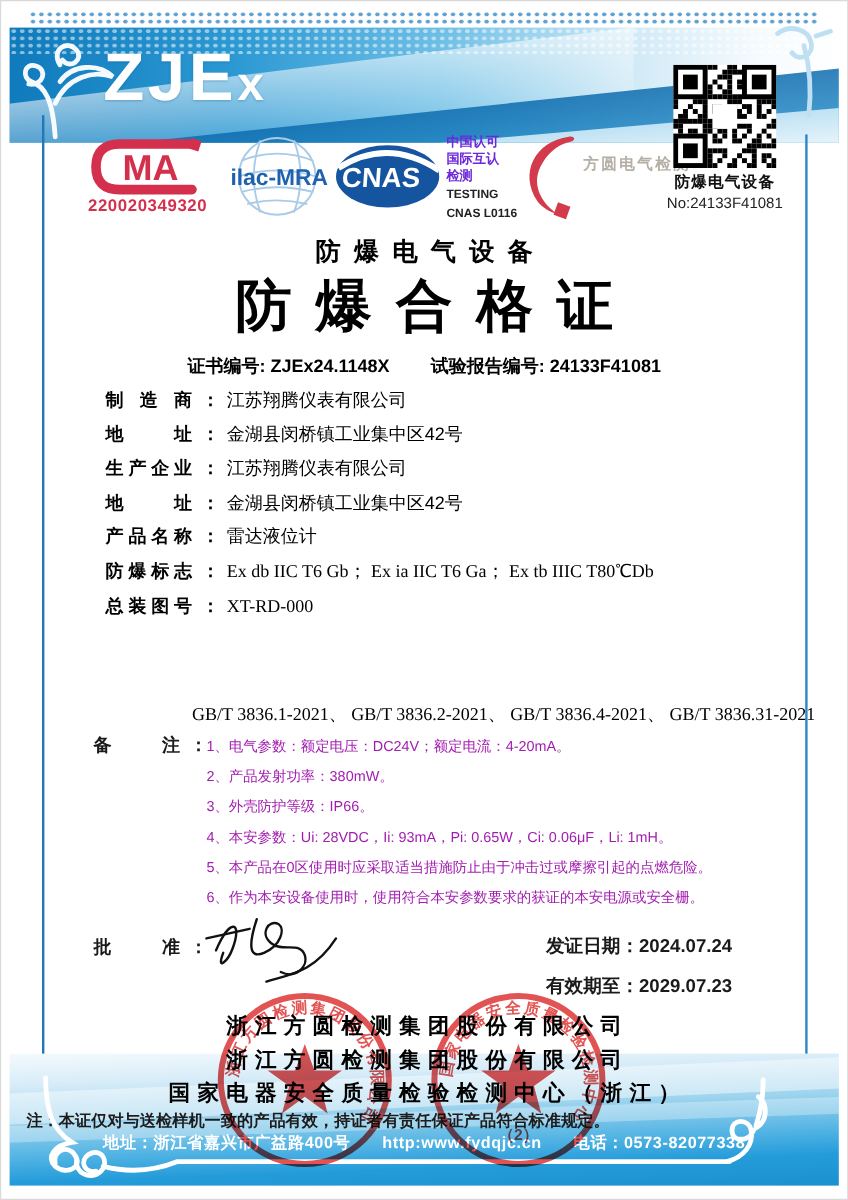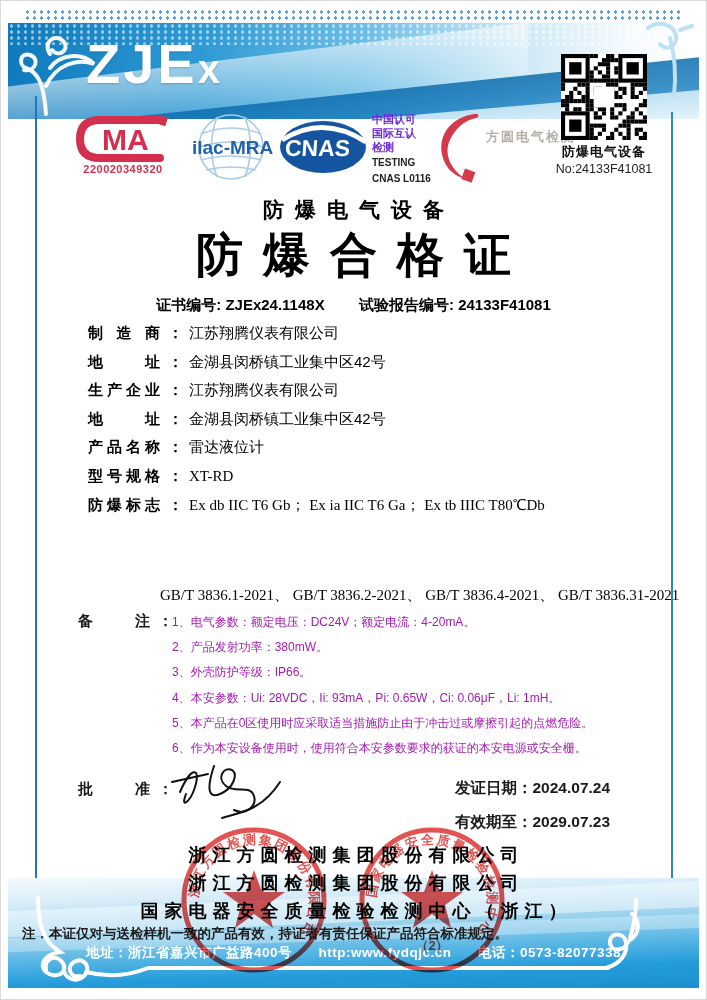--- a/index.html
+++ b/index.html
@@ -39,21 +39,21 @@
     text-shadow:0 1px 2px rgba(20,90,140,.35);
   }
   .zjex .sub{font-size:40px;}
   .vline-left{position:absolute;left:35px;top:96px;width:2px;height:790px;background:#2277bb;}
   .vline-right{position:absolute;left:671px;top:112px;width:2px;height:772px;background:#2e86c6;}
   svg.flourish{position:absolute;}
   
   .logo{position:absolute;}
   .cma-number{
     position:absolute;left:64px;top:163px;width:118px;text-align:center;
-    color:#d4304e;font-weight:bold;font-size:11px;letter-spacing:.5px;
+    color:#d4304e;font-weight:bold;font-size:14px;letter-spacing:.5px;
   }
   .cnas-textcol{position:absolute;left:372px;top:112px;line-height:14px;}
   .cnas-textcol .cn{font-size:11px;font-weight:bold;color:#6d28d9;}
   .cnas-textcol .en{font-size:10px;font-weight:bold;color:#222;margin-top:2px;}
   .fy-name{
     position:absolute;left:486px;top:128px;color:#b6afa6;font-size:13px;
     letter-spacing:2px;font-weight:bold;
   }
   
   .qr-wrap{position:absolute;left:548px;top:54px;width:112px;text-align:center;}
@@ -370,22 +370,22 @@
     <span>试验报告编号:</span>
     <span>24133F41081</span>
   </div>
 
   <div class="fields">
     <div class="frow"><span class="flabel">制造商</span><span class="fcolon">：</span><span class="fvalue cjk">江苏翔腾仪表有限公司</span></div>
     <div class="frow"><span class="flabel">地址</span><span class="fcolon">：</span><span class="fvalue cjk">金湖县闵桥镇工业集中区42号</span></div>
     <div class="frow"><span class="flabel">生产企业</span><span class="fcolon">：</span><span class="fvalue cjk">江苏翔腾仪表有限公司</span></div>
     <div class="frow"><span class="flabel">地址</span><span class="fcolon">：</span><span class="fvalue cjk">金湖县闵桥镇工业集中区42号</span></div>
     <div class="frow"><span class="flabel">产品名称</span><span class="fcolon">：</span><span class="fvalue cjk">雷达液位计</span></div>
-    <div class="frow"><span class="flabel">型号规格</span><span class="fcolon">：</span><span class="fvalue">XT-RD</span></div>
     <div class="frow"><span class="flabel">防爆标志</span><span class="fcolon">：</span><span class="fvalue">Ex db IIC T6 Gb； Ex ia IIC T6 Ga； Ex tb IIIC T80℃Db</span></div>
+    <div class="frow"><span class="flabel">总装图号</span><span class="fcolon">：</span><span class="fvalue">XT-RD-000</span></div>
   </div>
 
   <div class="standards">GB/T 3836.1-2021、 GB/T 3836.2-2021、 GB/T 3836.4-2021、 GB/T 3836.31-2021</div>
 
   <div class="remarks-label"><span class="flabel">备注</span><span class="fcolon">：</span></div>
   <div class="remarks">
     <div>1、电气参数：额定电压：DC24V；额定电流：4-20mA。</div>
     <div>2、产品发射功率：380mW。</div>
     <div>3、外壳防护等级：IP66。</div>
     <div>4、本安参数：Ui: 28VDC，Ii: 93mA，Pi: 0.65W，Ci: 0.06μF，Li: 1mH。</div>

